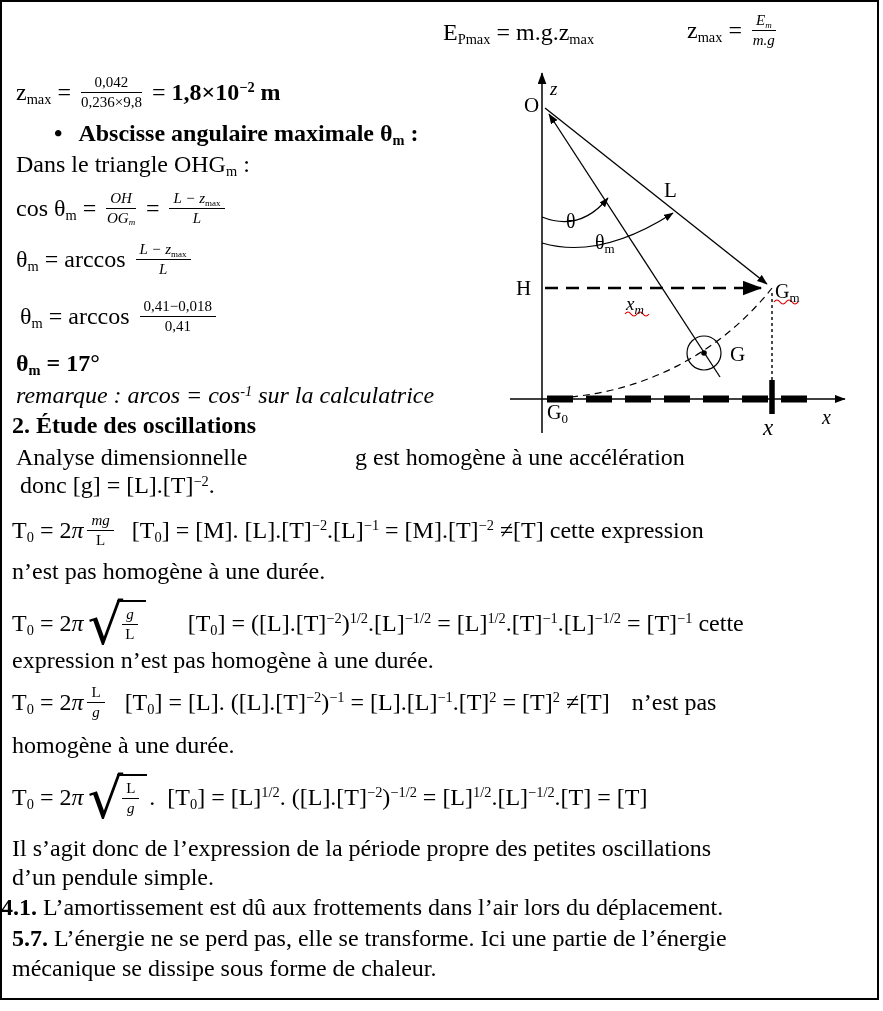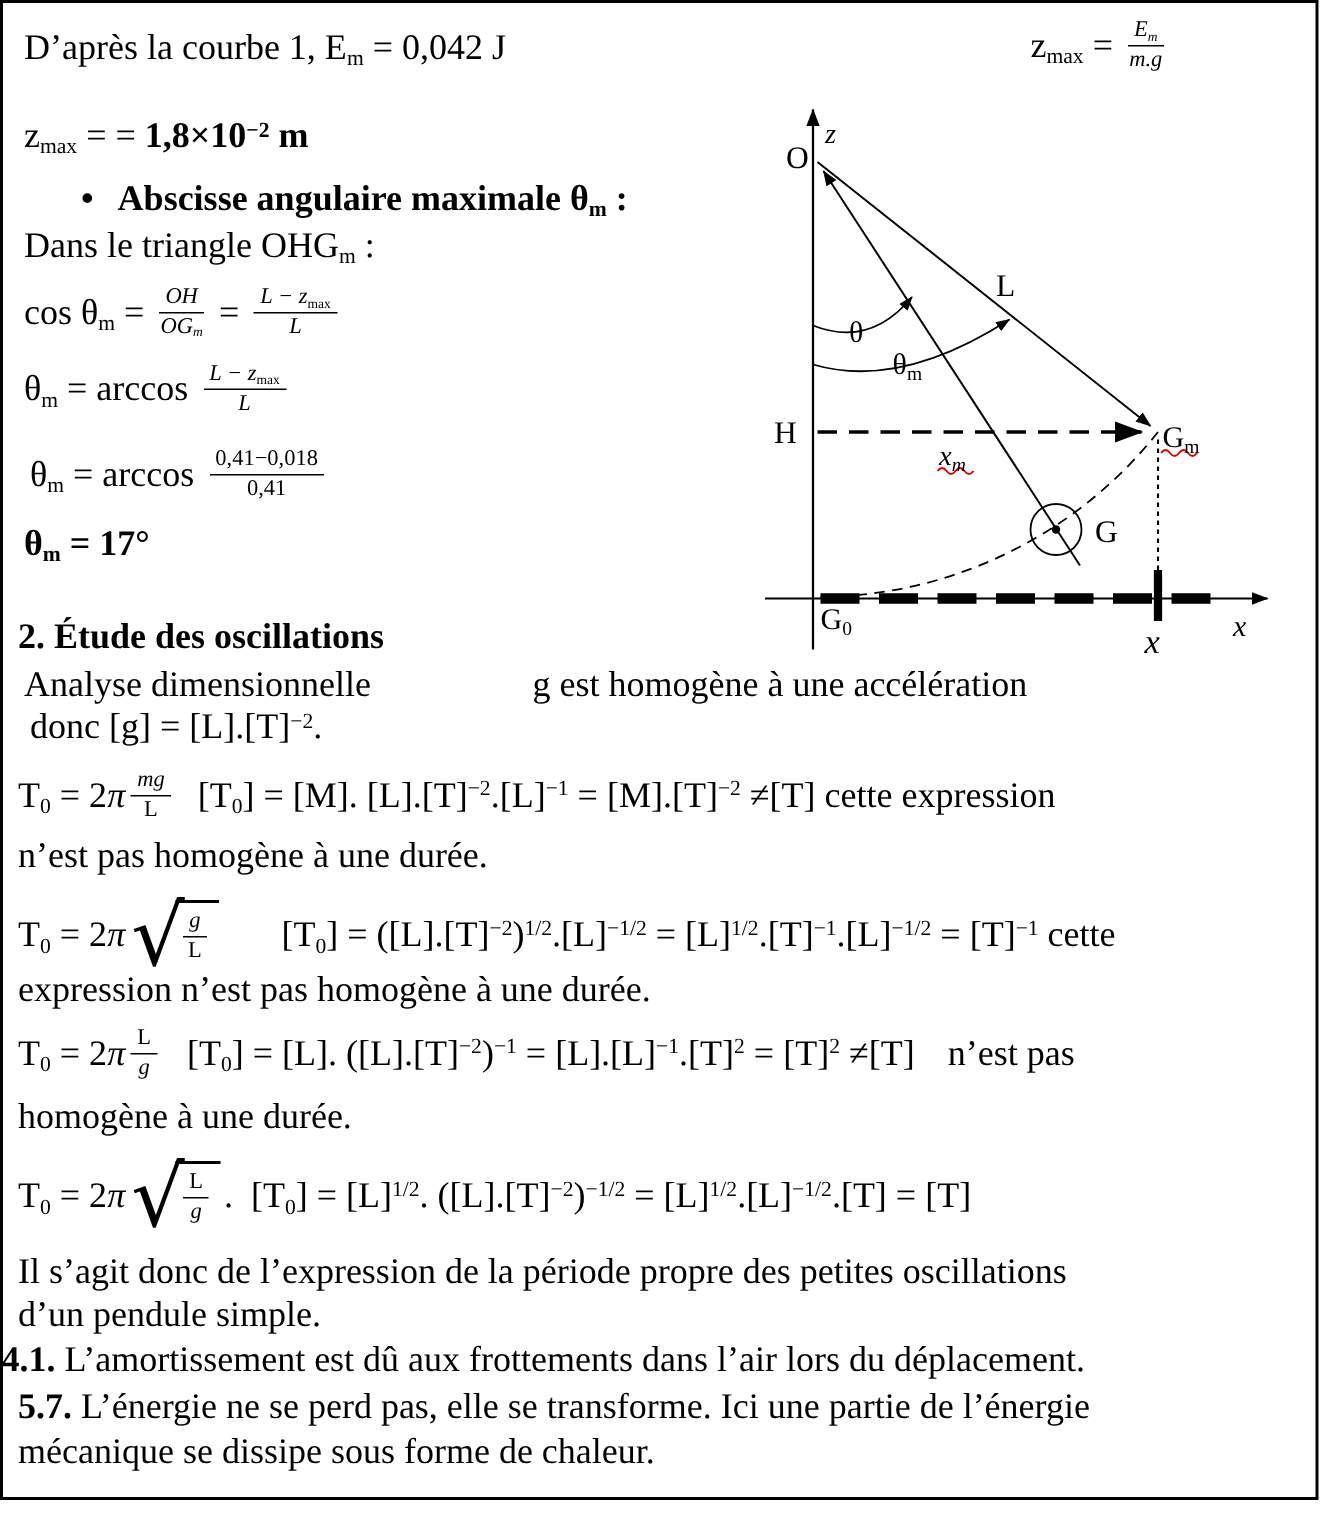--- a/index.html
+++ b/index.html
@@ -23,29 +23,30 @@
   .sqrt .sqc{border-top:2px solid #000;padding:4px 8px 0 5px;}
   .sqrt .frac{transform:none;margin:0;}
   svg text{font-family:"Liberation Serif",serif;fill:#000;}
 </style>
 </head>
 <body>
 
 <div class="page">
   <div class="frame"></div>
 
-  <div class="ln" style="left:16px;top:17px"><span>D’après la courbe 1, E</span><span class="sub">m</span><span> = 0,042 J</span></div>
+  <div class="ln" style="left:443px;top:17px"><span>E</span><span class="sub">Pmax</span><span> = m.g.z</span><span class="sub">max</span></div>
   <div class="ln" style="left:687px;top:14px"><span>z</span><span class="sub">max</span><span> = </span><span class="frac"><span class="num"><span class="i">E</span><span class="sub i">m</span></span><span class="den"><span class="i">m.g</span></span></span></div>
-  <div class="ln" style="left:16px;top:76px"><span>z</span><span class="sub">max</span><span> = </span><span> = </span><span class="b">1,8×10</span><span class="sup b">−2</span><span class="b"> m</span></div>
+  <div class="ln" style="left:16px;top:76px"><span>z</span><span class="sub">max</span><span> = </span><span class="frac"><span class="num"><span>0,042</span></span><span class="den"><span>0,236×9,8</span></span></span><span> = </span><span class="b">1,8×10</span><span class="sup b">−2</span><span class="b"> m</span></div>
   <div class="ln" style="left:54px;top:118px"><span class="b">•</span><span class="gap" style="width: 16px;"></span><span class="b">Abscisse angulaire maximale θ</span><span class="sub b">m</span><span class="b"> :</span></div>
   <div class="ln" style="left:16px;top:149px"><span>Dans le triangle OHG</span><span class="sub">m</span><span> :</span></div>
   <div class="ln" style="left:16px;top:192px"><span>cos θ</span><span class="sub">m</span><span> = </span><span class="frac"><span class="num"><span class="i">OH</span></span><span class="den"><span class="i">OG</span><span class="sub i">m</span></span></span><span> = </span><span class="frac"><span class="num"><span class="i">L − z</span><span class="sub">max</span></span><span class="den"><span class="i">L</span></span></span></div>
   <div class="ln" style="left:16px;top:243px"><span>θ</span><span class="sub">m</span><span> = arccos </span><span class="frac"><span class="num"><span class="i">L − z</span><span class="sub">max</span></span><span class="den"><span class="i">L</span></span></span></div>
   <div class="ln" style="left:20px;top:300px"><span>θ</span><span class="sub">m</span><span> = arccos </span><span class="frac"><span class="num"><span>0,41−0,018</span></span><span class="den"><span>0,41</span></span></span></div>
   <div class="ln" style="left:16px;top:348px"><span class="b">θ</span><span class="sub b">m</span><span class="b"> = 17°</span></div>
+  <div class="ln" style="left:16px;top:380px"><span class="i">remarque : arcos = cos</span><span class="sup i">-1</span><span class="i"> sur la calculatrice</span></div>
   <div class="ln" style="left:12px;top:410px"><span class="b">2. Étude des oscillations</span></div>
   <div class="ln" style="left:16px;top:442px"><span>Analyse dimensionnelle</span></div>
   <div class="ln" style="left:355px;top:442px"><span>g est homogène à une accélération</span></div>
   <div class="ln" style="left:20px;top:470px"><span>donc [g] = [L].[T]</span><span class="sup">−2</span><span>.</span></div>
   <div class="ln" style="left:12px;top:514px"><span>T</span><span class="sub">0</span><span> = 2</span><span class="i">π</span><span class="frac"><span class="num"><span class="i">mg</span></span><span class="den"><span>L</span></span></span><span class="gap" style="width: 14px;"></span><span>[T</span><span class="sub">0</span><span>] = [M]. [L].[T]</span><span class="sup">−2</span><span>.[L]</span><span class="sup">−1</span><span> = [M].[T]</span><span class="sup">−2</span><span> ≠</span><span>[T] cette expression</span></div>
   <div class="ln" style="left:12px;top:556px"><span>n’est pas homogène à une durée.</span></div>
   <div class="ln" style="left:12px;top:600px"><span>T</span><span class="sub">0</span><span> = 2</span><span class="i">π</span><span class="sqrt">
         <span class="rad">√</span>
         <span class="sqc"><span class="frac"><span class="num"><span class="i">g</span></span><span class="den"><span>L</span></span></span></span>
       </span><span class="gap" style="width: 40px;"></span><span>[T</span><span class="sub">0</span><span>] = ([L].[T]</span><span class="sup">−2</span><span>)</span><span class="sup">1/2</span><span>.[L]</span><span class="sup">−1/2</span><span> = [L]</span><span class="sup">1/2</span><span>.[T]</span><span class="sup">−1</span><span>.[L]</span><span class="sup">−1/2</span><span> = [T]</span><span class="sup">−1</span><span> cette</span></div>

